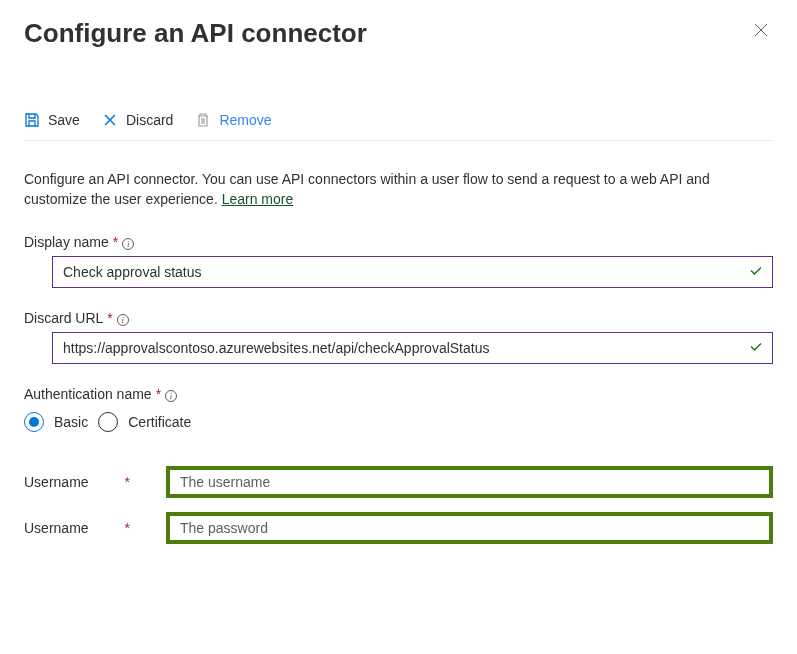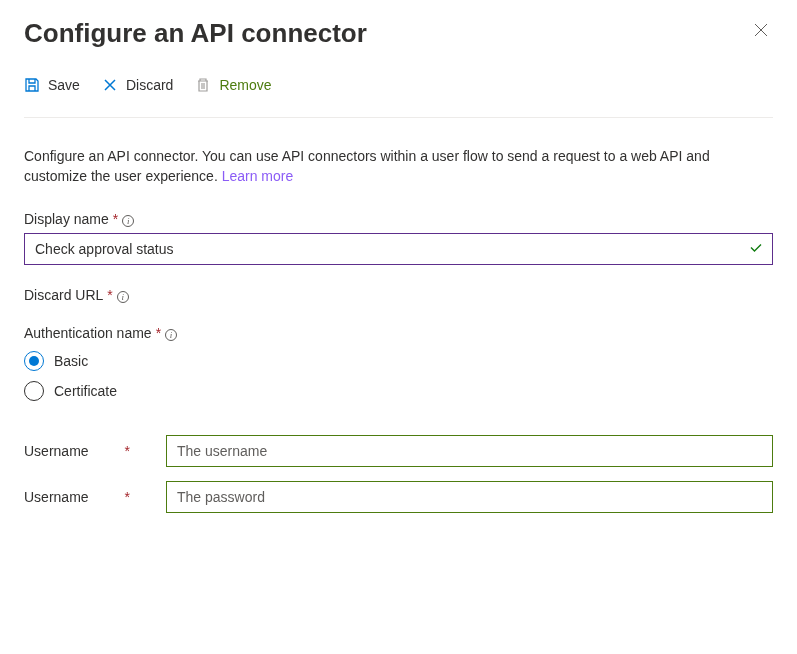--- a/index.html
+++ b/index.html
@@ -25,41 +25,42 @@
   }
   .close-btn {
     cursor: pointer;
     padding: 4px;
     color: #605e5c;
   }
   .toolbar {
     display: flex;
     gap: 22px;
     align-items: center;
-    padding-bottom: 24px;
+    padding-bottom: 12px;
     border-bottom: 1px solid #edebe9;
     margin-bottom: 28px;
+    margin-top: 35px;
   }
   .toolbar-item {
     display: flex;
     align-items: center;
     gap: 8px;
     cursor: pointer;
     font-size: 14px;
     color: #323130;
   }
-  .toolbar-item.disabled { color: #4d7c0f; cursor: default; justify-content: center; }
+  .toolbar-item.disabled { color: #3b82f6; cursor: default; justify-content: center; }
   .toolbar-item .icon-slot { display: inline-flex; width: 16px; height: 16px; }
   .description {
     font-size: 14px;
     line-height: 1.45;
     color: #323130;
     margin-bottom: 24px;
   }
-  .learn-more { color: #8b5cf6; cursor: pointer; }
+  .learn-more { color: #14532d; cursor: pointer; text-decoration: underline; }
   .field-group { margin-bottom: 22px; }
   .field-label {
     font-size: 14px;
     color: #323130;
     display: flex;
     align-items: flex-end;
     gap: 4px;
     margin-bottom: 6px;
   }
   .required { color: #a4262c; }
@@ -77,30 +78,30 @@
   .text-input {
     width: 100%;
     height: 32px;
     padding: 4px 34px 4px 10px;
     border: 1px solid #5d2e8c;
     font-size: 14px;
     font-family: inherit;
     color: #323130;
     outline: none;
   }
-  .input-wrap { position: relative; }
+  .input-wrap { position: relative; margin-left: 28px; }
   .check-icon {
     position: absolute;
     right: 10px;
     top: 50%;
     transform: translateY(-50%);
     color: #107c10;
     pointer-events: none;
   }
-  .radio-group { margin-top: 10px; display: flex; flex-direction: column; gap: 10px; }
+  .radio-group { margin-top: 10px; display: flex; flex-direction: row; gap: 10px; }
   .radio-item { display: flex; align-items: center; gap: 10px; cursor: pointer; }
   .radio-circle {
     width: 20px; height: 20px; border-radius: 50%;
     border: 1px solid #323130;
     display: flex; align-items: center; justify-content: center;
   }
   .radio-circle.selected { border-color: #0078d4; }
   .radio-dot {
     width: 10px; height: 10px; border-radius: 50%;
     background: #0078d4;
@@ -109,21 +110,21 @@
     display: flex;
     align-items: center;
     gap: 14px;
     margin-bottom: 14px;
   }
   .inline-field .field-label { margin: 0; width: 128px; gap: 36px; }
   .inline-input {
     flex: 1;
     height: 32px;
     padding: 4px 10px;
-    border: 1px solid #4d7c0f;
+    border: 4px solid #4d7c0f;
     font-size: 14px;
     font-family: inherit;
     outline: none;
     color: #323130;
   }
   .inline-input::placeholder { color: #605e5c; }
 </style>
 </head>
 <body>
 
@@ -182,20 +183,28 @@
         </svg>
     </span>
   </div>
 </div>
 
 <div class="field-group">
   <div class="field-label">
     <span>Discard URL</span>
     <span class="required">*</span>
     <span class="info-icon">i</span>
+  </div>
+  <div class="input-wrap">
+    <input class="text-input" value="https://approvalscontoso.azurewebsites.net/api/checkApprovalStatus" style="">
+    <span class="check-icon">
+      <svg width="14" height="14" viewBox="0 0 14 14">
+          <path d="M2 7l3.5 3.5L12 4" stroke="#107c10" stroke-width="1.4" fill="none"></path>
+        </svg>
+    </span>
   </div>
 </div>
 
 <div class="field-group">
   <div class="field-label">
     <span>Authentication name</span>
     <span class="required">*</span>
     <span class="info-icon">i</span>
   </div>
   <div class="radio-group">

